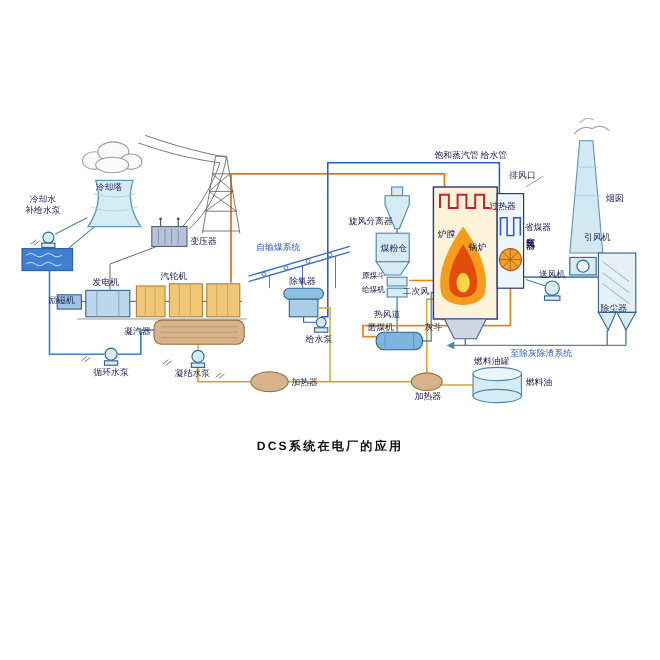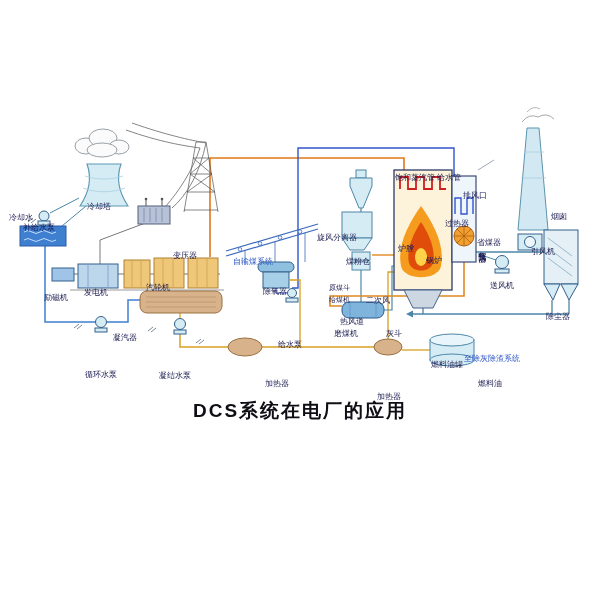--- a/index.html
+++ b/index.html
@@ -1,23 +1,23 @@
 <!DOCTYPE html>
 <html><head>
 <meta charset="utf-8">
 <style>
   html,body{margin:0;padding:0;background:#ffffff;}
   #stage{position:relative;width:600px;height:600px;background:#ffffff;overflow:hidden;
          font-family:"Liberation Sans","DejaVu Sans",sans-serif;}
   #stage svg{position:absolute;left:0;top:0;}
-  .lbl{position:absolute;font-size:8px;line-height:1.15;color:#17174e;white-space:nowrap;margin-top:36px;}
+  .lbl{position:absolute;font-size:8px;line-height:1.15;color:#17174e;white-space:nowrap;}
   .sm{font-size:7px;}
   .blue{color:#2853c4;font-family:Liberation Mono, monospace;}
   .vert{writing-mode:vertical-rl;text-orientation:upright;letter-spacing:1px;}
-  .title{position:absolute;left:0;right:0;top:398px;text-align:center;font-size:19px;
+  .title{position:absolute;left:0;right:0;top:398px;text-align:center;font-size:11px;
          font-weight:bold;color:#0e0e14;letter-spacing:2px;}
 </style>
 </head>
 <body>
 
 <div id="stage">
 
 <svg width="600" height="600" viewBox="0 0 600 600">
 
   <g fill="none">
@@ -222,24 +222,24 @@
     <ellipse cx="452" cy="360" rx="22" ry="6" fill="#d6ecf4" stroke="#4d86a8"></ellipse>
     <ellipse cx="452" cy="340" rx="22" ry="6" fill="#e8f5fb" stroke="#4d86a8"></ellipse>
   </g>
 
   <g>
     <ellipse cx="388" cy="347" rx="14" ry="8" fill="#d8b28a" stroke="#9a7040"></ellipse>
   </g>
 </svg>
 
 <div class="lbl" style="left:87px;top:166px">冷却塔</div>
-<div class="lbl" style="left:9px;top:177px">冷却水</div>
+<div class="lbl" style="left:27px;top:177px">冷却水</div>
 <div class="lbl" style="left:23px;top:187px">补给水泵</div>
 <div class="lbl" style="left:173px;top:215px">变压器</div>
-<div class="lbl" style="left:44px;top:257px">励磁机</div>
+<div class="lbl" style="left:44px;top:268px">励磁机</div>
 <div class="lbl" style="left:84px;top:252px">发电机</div>
 <div class="lbl" style="left:146px;top:247px">汽轮机</div>
 <div class="lbl" style="left:113px;top:297px">凝汽器</div>
 <div class="lbl" style="left:85px;top:334px">循环水泵</div>
 <div class="lbl" style="left:159px;top:335px">凝结水泵</div>
 <div class="lbl" style="left:265px;top:343px">加热器</div>
 <div class="lbl" style="left:263px;top:251px">除氧器</div>
 <div class="lbl" style="left:278px;top:304px">给水泵</div>
 <div class="lbl blue" style="left:233px;top:221px">自输煤系统</div>
 <div class="lbl" style="left:317px;top:197px">旋风分离器</div>

